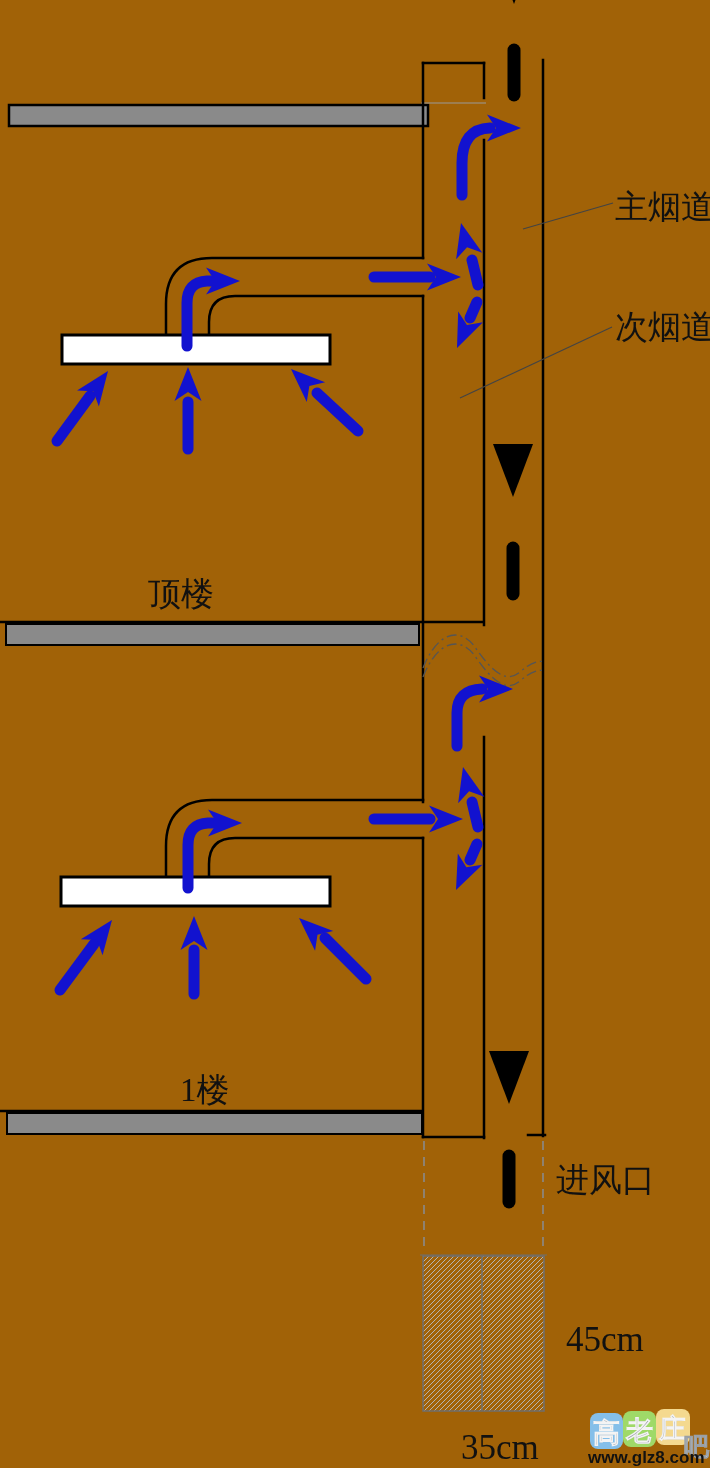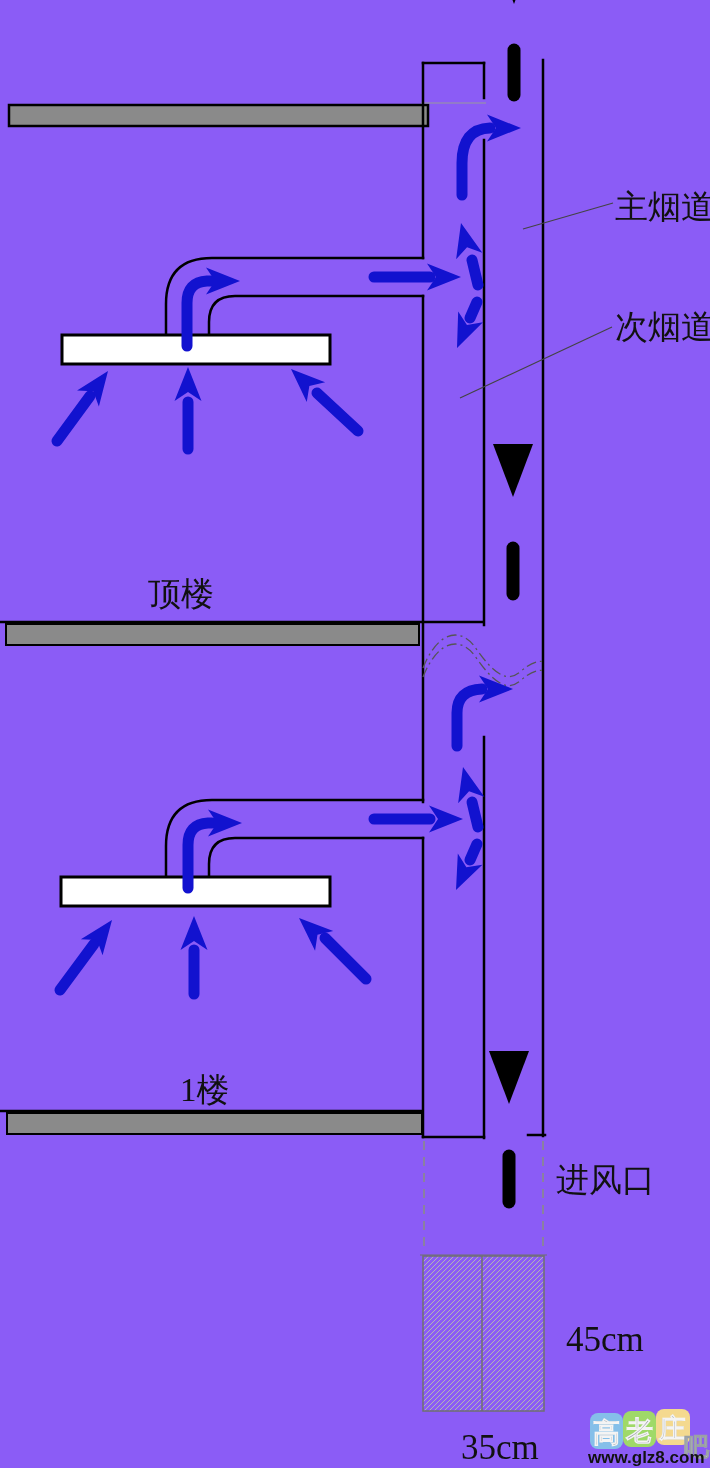--- a/index.html
+++ b/index.html
@@ -1,16 +1,16 @@
 <!DOCTYPE html>
 <html><head>
 <meta charset="utf-8">
 <style>
   html,body{margin:0;padding:0;background:#ffffff;}
-  .stage{position:relative;width:710px;height:1468px;background:#8b5cf6;overflow:hidden;}
+  .stage{position:relative;width:710px;height:1468px;background:#a16207;overflow:hidden;}
   svg{display:block;}
   text{font-family:"Liberation Serif","DejaVu Serif",serif;fill:#111;}
   .cjk-label{font-size:33px;}
   .dim-label{font-size:35px;}
   .wm-char{font-size:27px;font-weight:bold;fill:#8d949c;stroke:#f4f4f4;stroke-width:.6px;font-family:"DejaVu Serif",serif;}
   .wm-suffix{font-size:25px;font-weight:bold;fill:#cfd3d8;stroke:#9aa0a6;stroke-width:.7px;font-family:"DejaVu Serif",serif;}
   .wm-url{font-size:17px;font-weight:bold;font-family:"Liberation Sans","DejaVu Sans",sans-serif;}
 </style>
 </head>
 <body>

